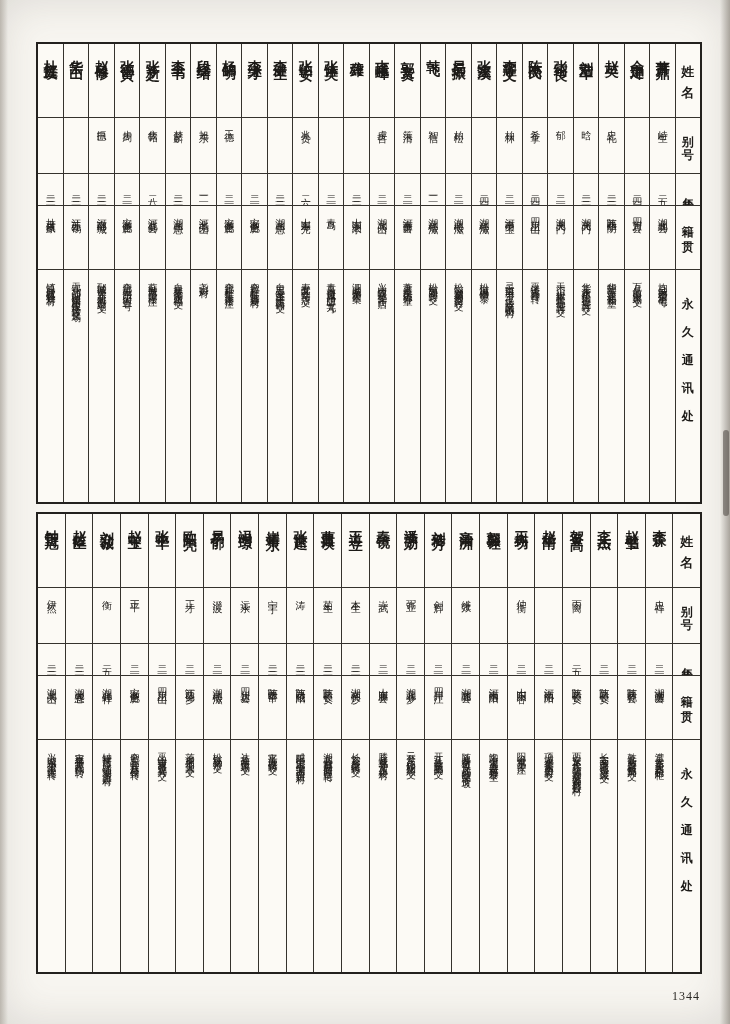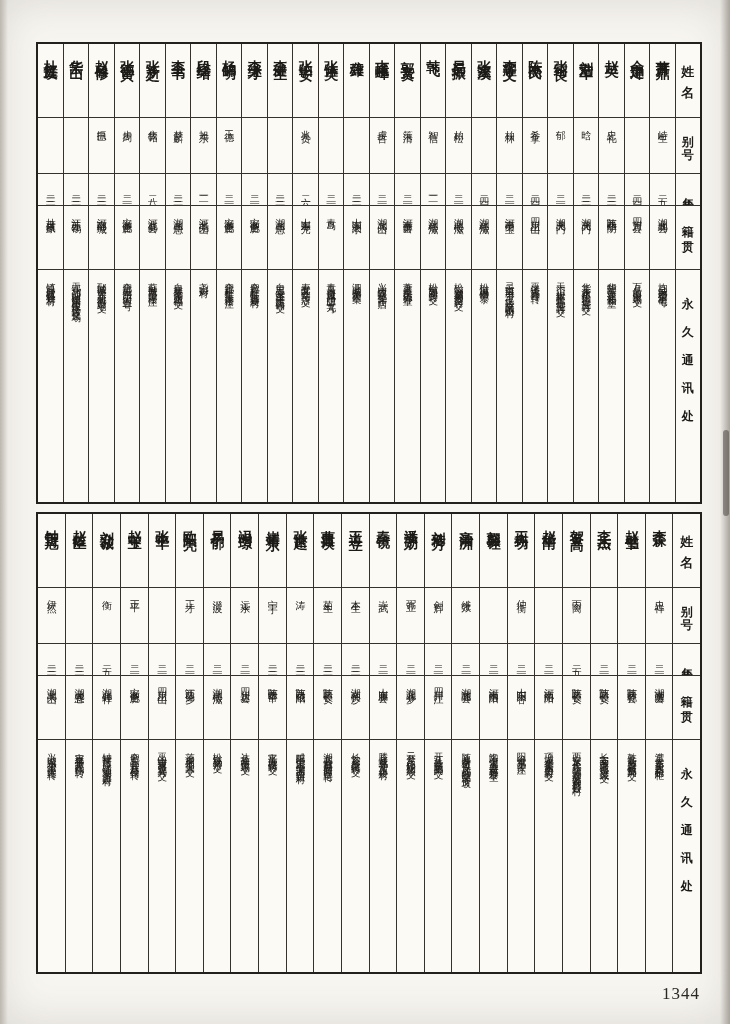--- a/index.html
+++ b/index.html
@@ -55,21 +55,21 @@
   .native-t { font-size:10px; letter-spacing:2px; }
   .addr-t   { font-size:9.5px; letter-spacing:2px; line-height:11px; height:100%; }
   
   .h-name   { font-size:13px; font-weight:bold; letter-spacing:20px; padding-top:6px; }
   .h-alias  { font-size:12px; font-weight:bold; letter-spacing:14px; padding-top:4px; }
   .h-age    { font-size:11px; font-weight:bold; letter-spacing:2px; }
   .h-native { font-size:12px; font-weight:bold; letter-spacing:16px; padding-top:6px; }
   .h-addr   { font-size:12px; font-weight:bold; letter-spacing:28px; padding-top:12px; }
   .page-number {
     position:absolute; right:30px; bottom:20px;
-    font-size:17px; color:#2a2824; letter-spacing:1px;
+    font-size:12px; color:#2a2824; letter-spacing:1px;
   }
 </style>
 </head>
 <body>
 
 <div class="page">
   <div class="edge-left"></div>
   <div class="edge-right"></div>
   <div class="smudge"></div>
 

